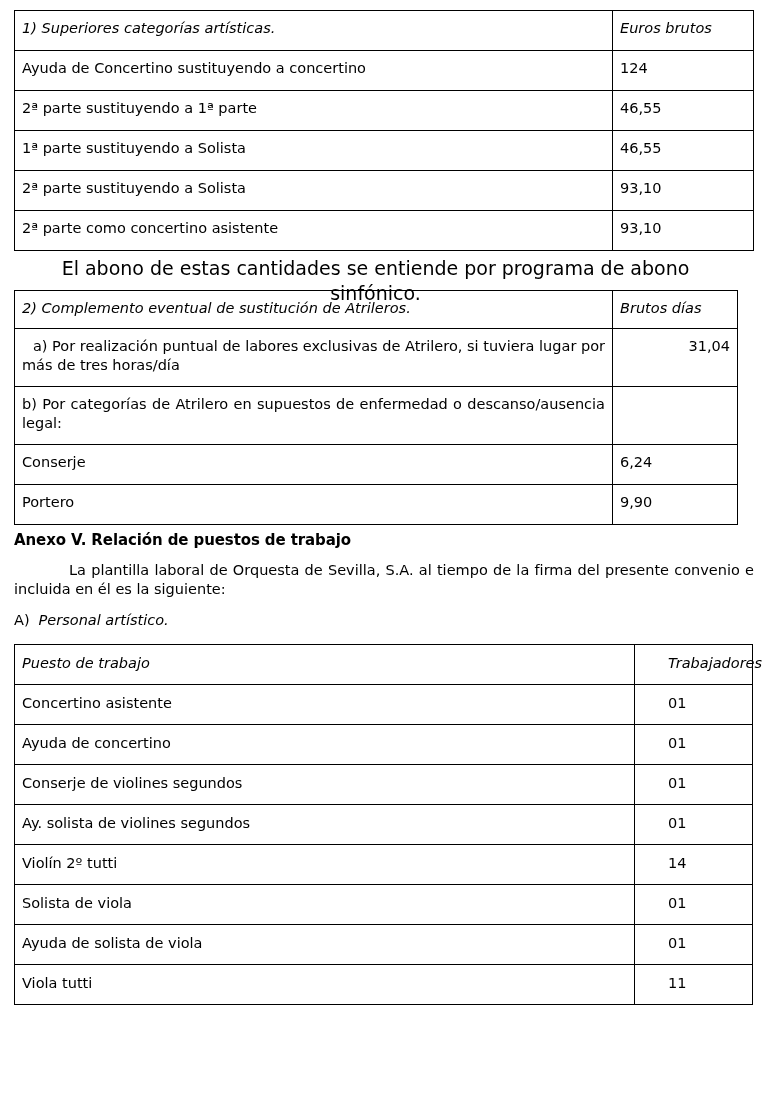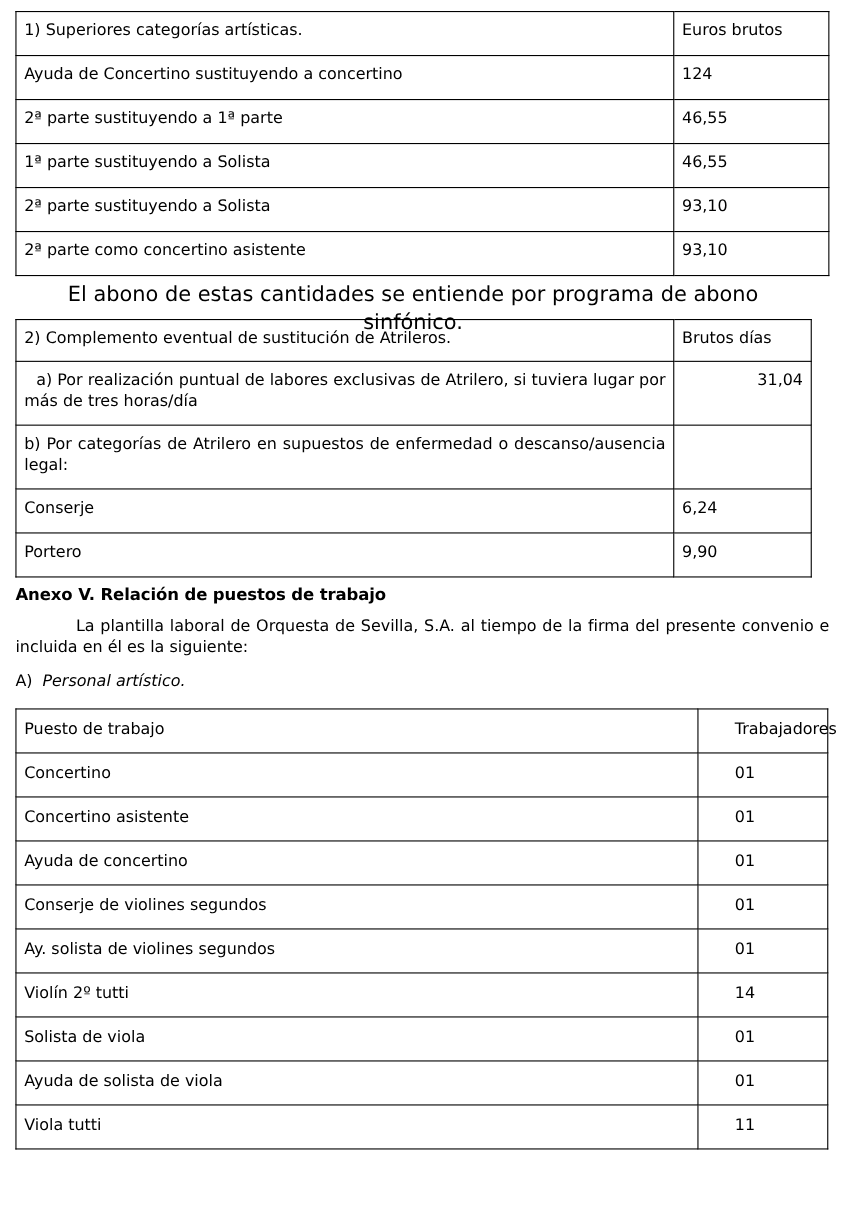--- a/index.html
+++ b/index.html
@@ -31,20 +31,21 @@
     font-size: 14.5px;
     line-height: 1.28;
   }
   table.doc-table td {
     border: 1px solid #000000;
     padding: 8px 7px 9px 7px;
     vertical-align: top;
     box-sizing: border-box;
   }
   td.it {
+    font-style: italic;
   }
   td.just {
     text-align: justify;
     text-align-last: left;
   }
   td.num {
     white-space: nowrap;
   }
 
   
@@ -194,24 +195,20 @@
     <span class="lbl">A)</span><span class="val">Personal artístico.</span>
   </div>
 
   <table class="doc-table" id="table-3">
     <tbody>
       <tr>
         <td class="c0 it">Puesto de trabajo</td>
         <td class="c1 it">Trabajadores</td>
       </tr>
       <tr>
-        <td class="c0">Concertino</td>
-        <td class="c1 num">01</td>
-      </tr>
-      <tr>
         <td class="c0">Concertino asistente</td>
         <td class="c1 num">01</td>
       </tr>
       <tr>
         <td class="c0">Ayuda de concertino</td>
         <td class="c1 num">01</td>
       </tr>
       <tr>
         <td class="c0">Conserje de violines segundos</td>
         <td class="c1 num">01</td>

